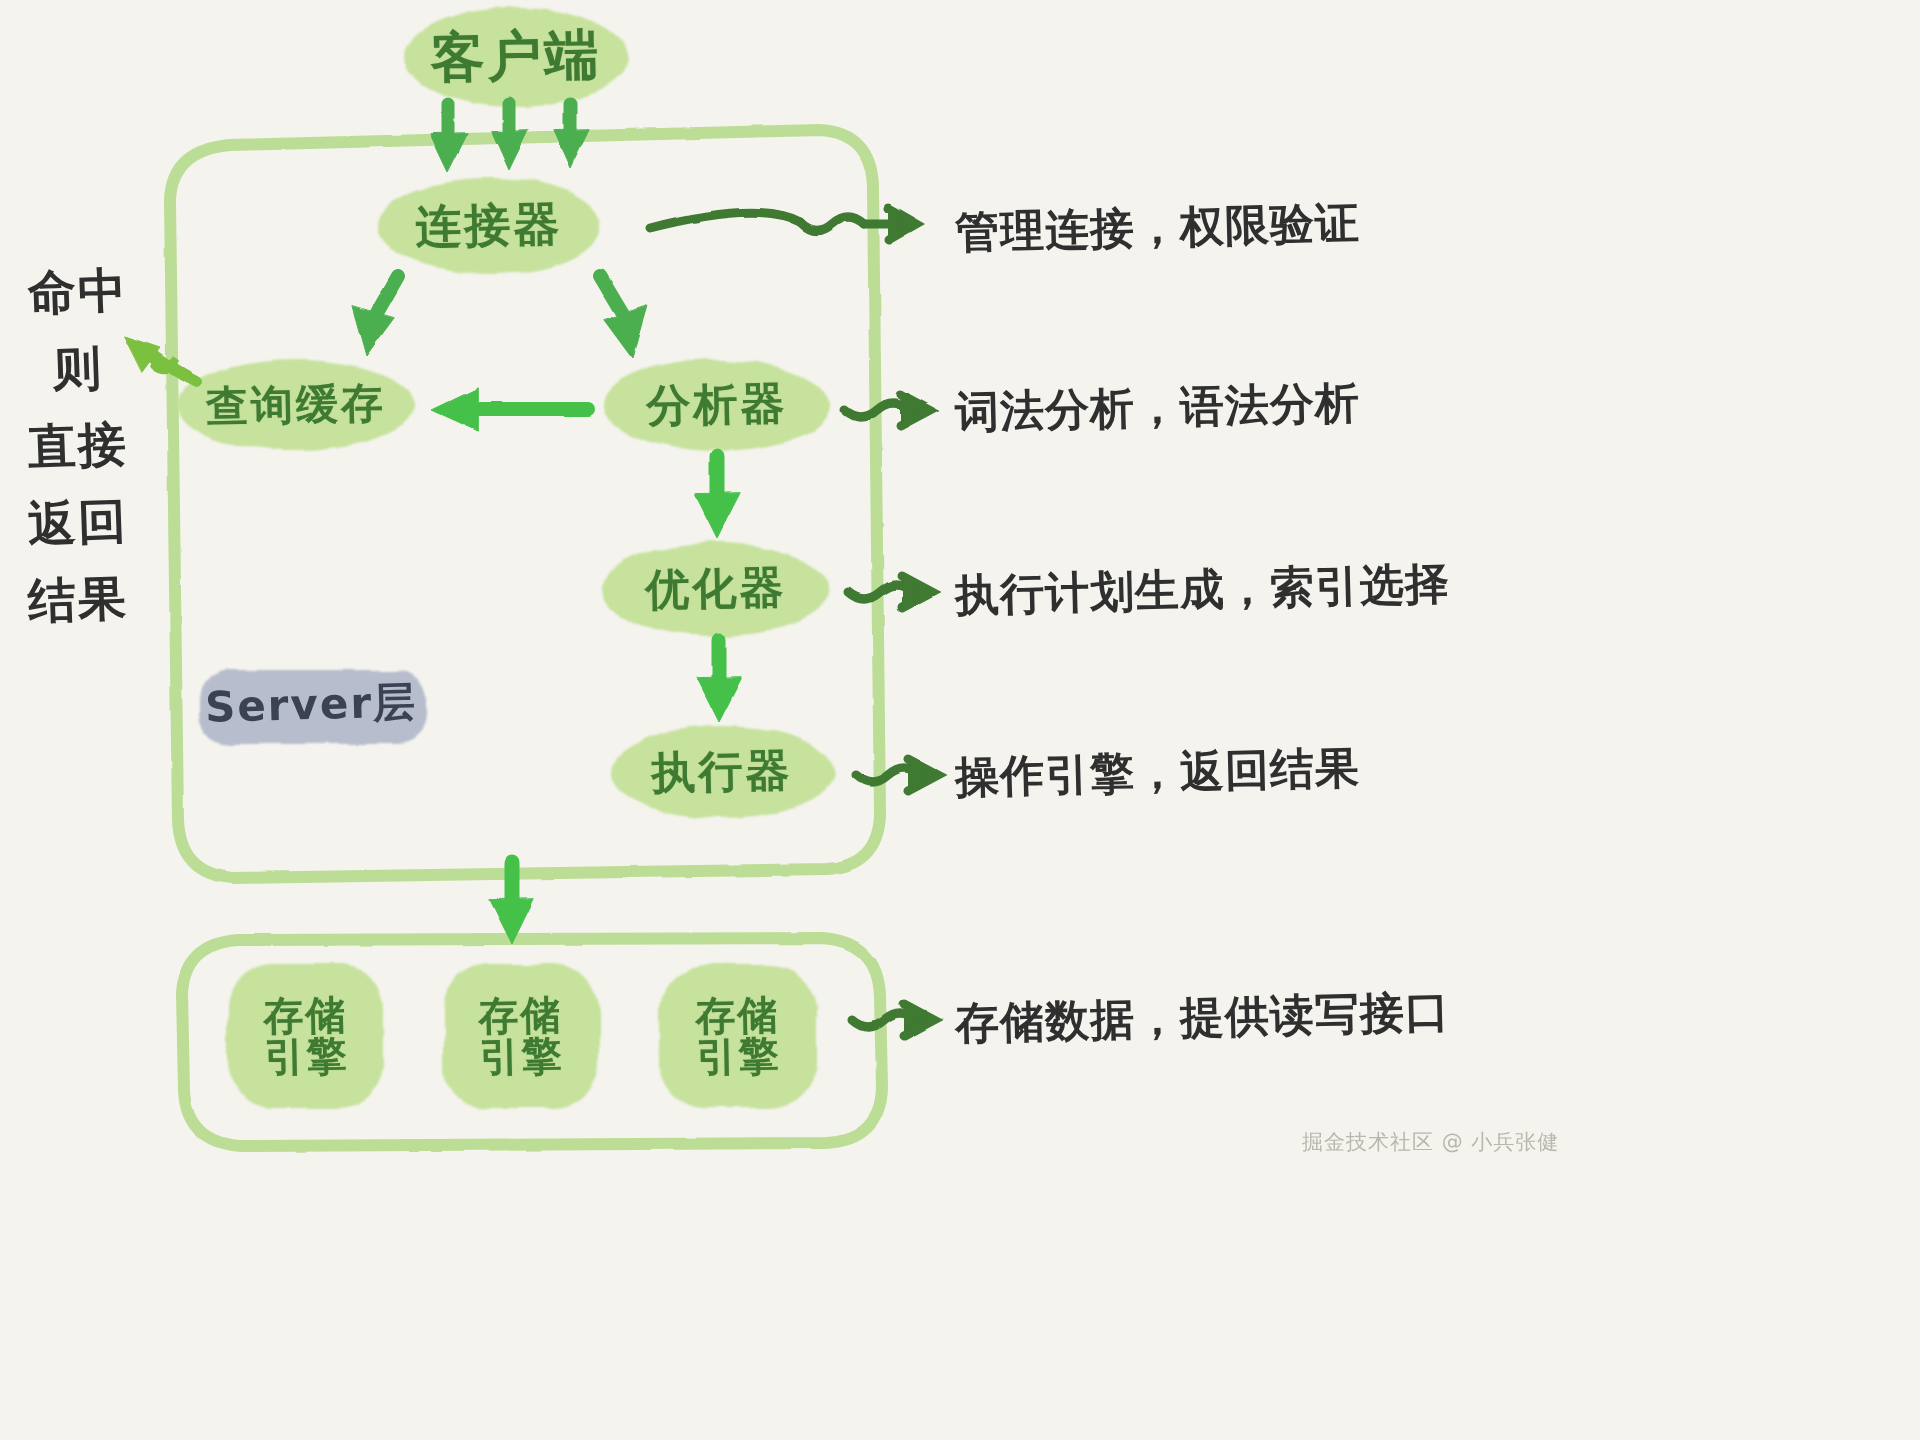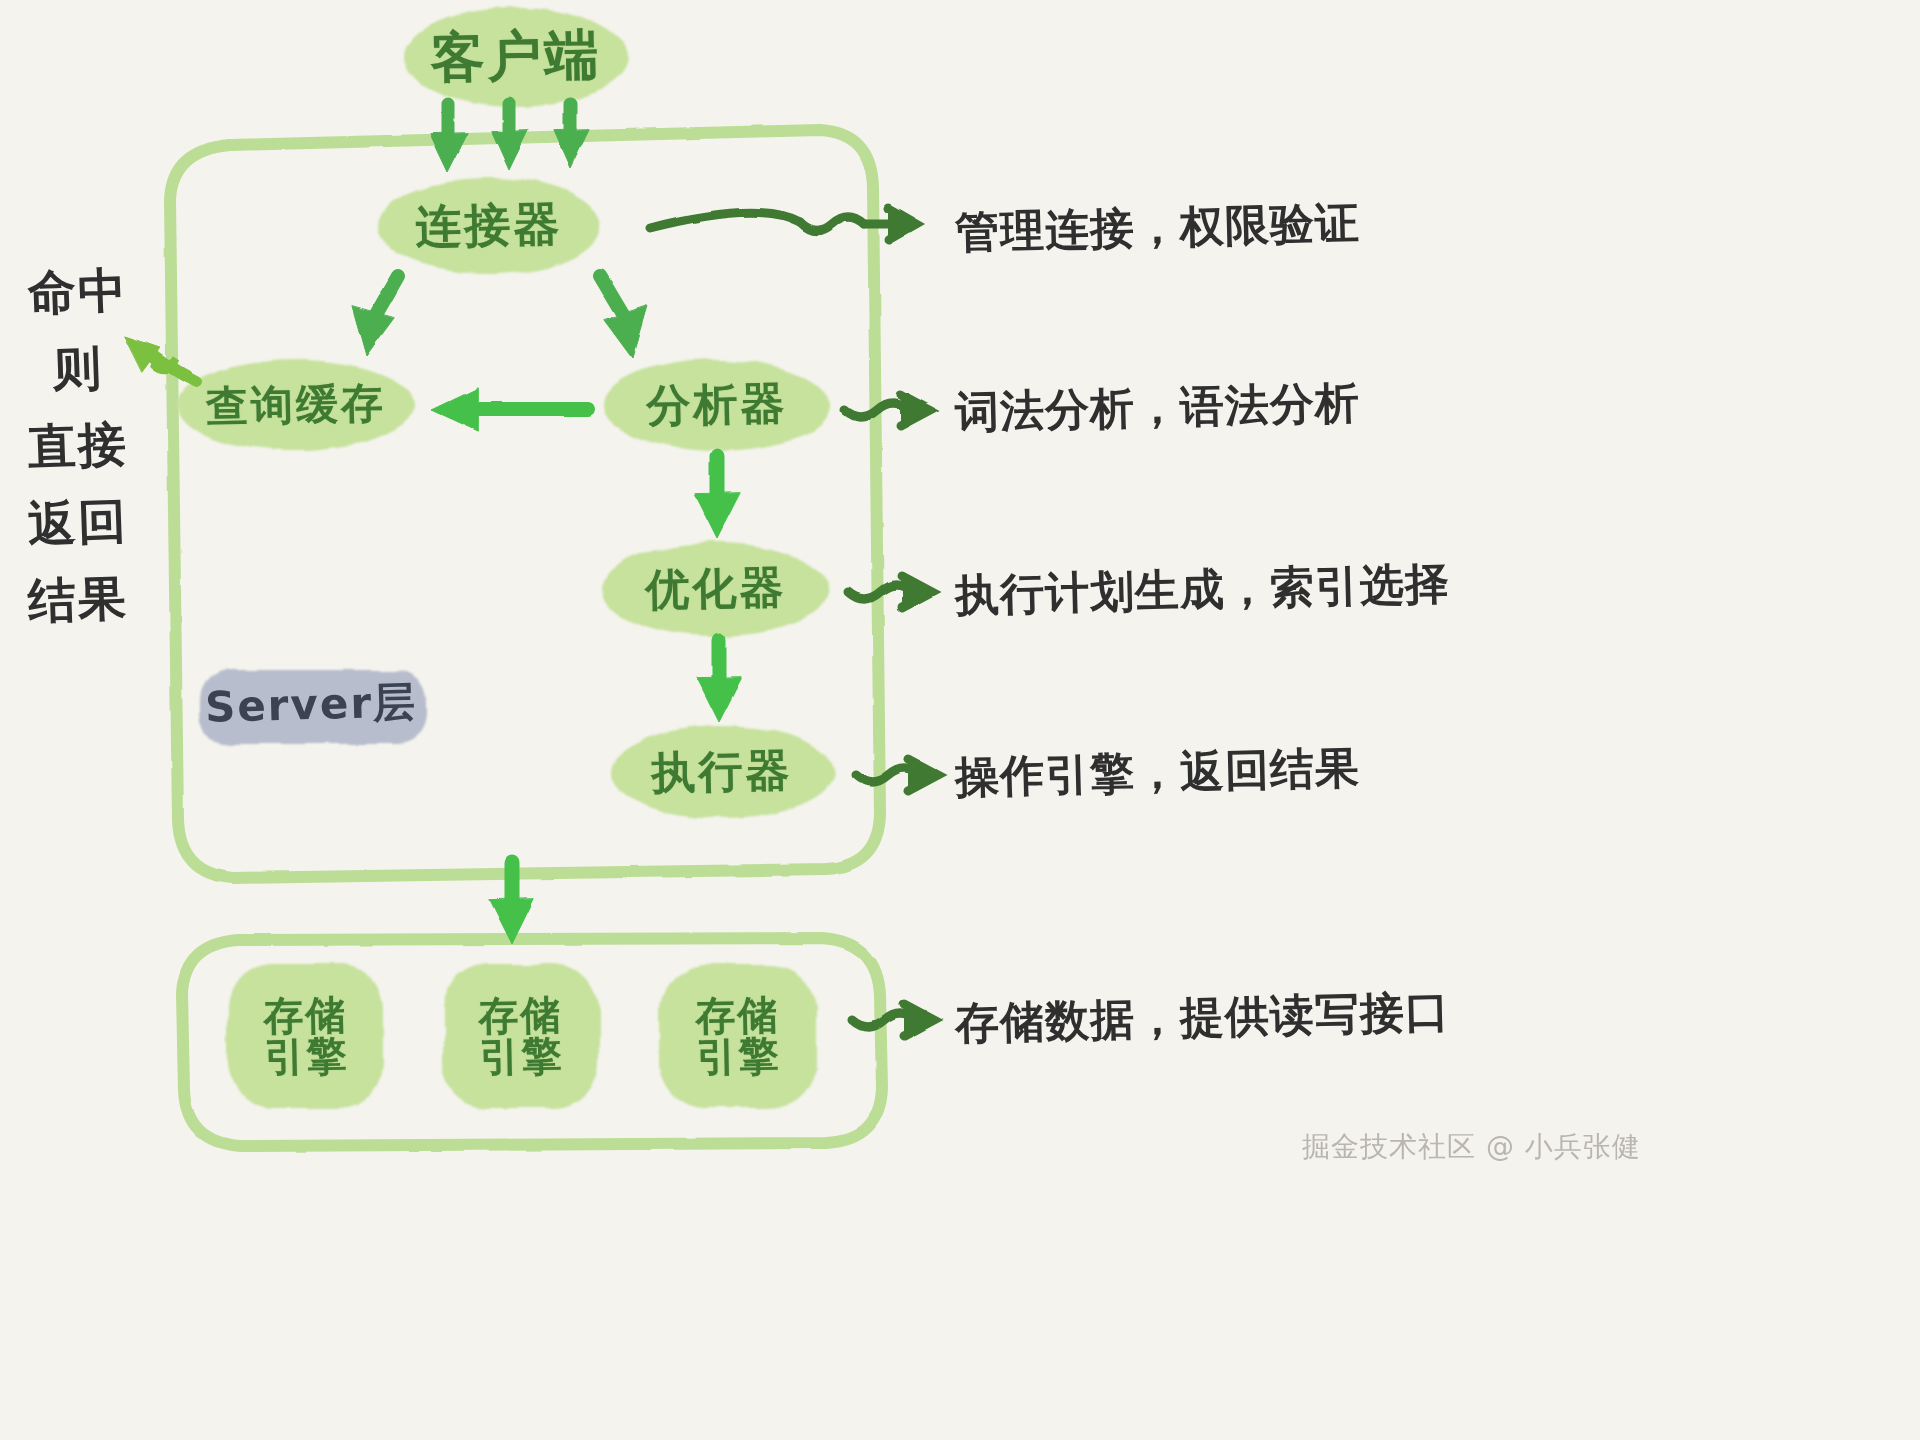--- a/index.html
+++ b/index.html
@@ -44,21 +44,21 @@
     position:absolute;
     color:#2f2f2f;
     font-weight:700;
     white-space:nowrap;
     transform:translate(-50%,-50%) rotate(-2deg);
     letter-spacing:2px;
   }
   .watermark{
     position:absolute;
     color:#b9b6ae;
-    font-size:28px;
+    font-size:21px;
     letter-spacing:1px;
     white-space:nowrap;
   }
 </style>
 </head>
 <body>
 
 <div id="stage">
 
   <svg id="canvas" viewBox="0 0 1920 1440">

